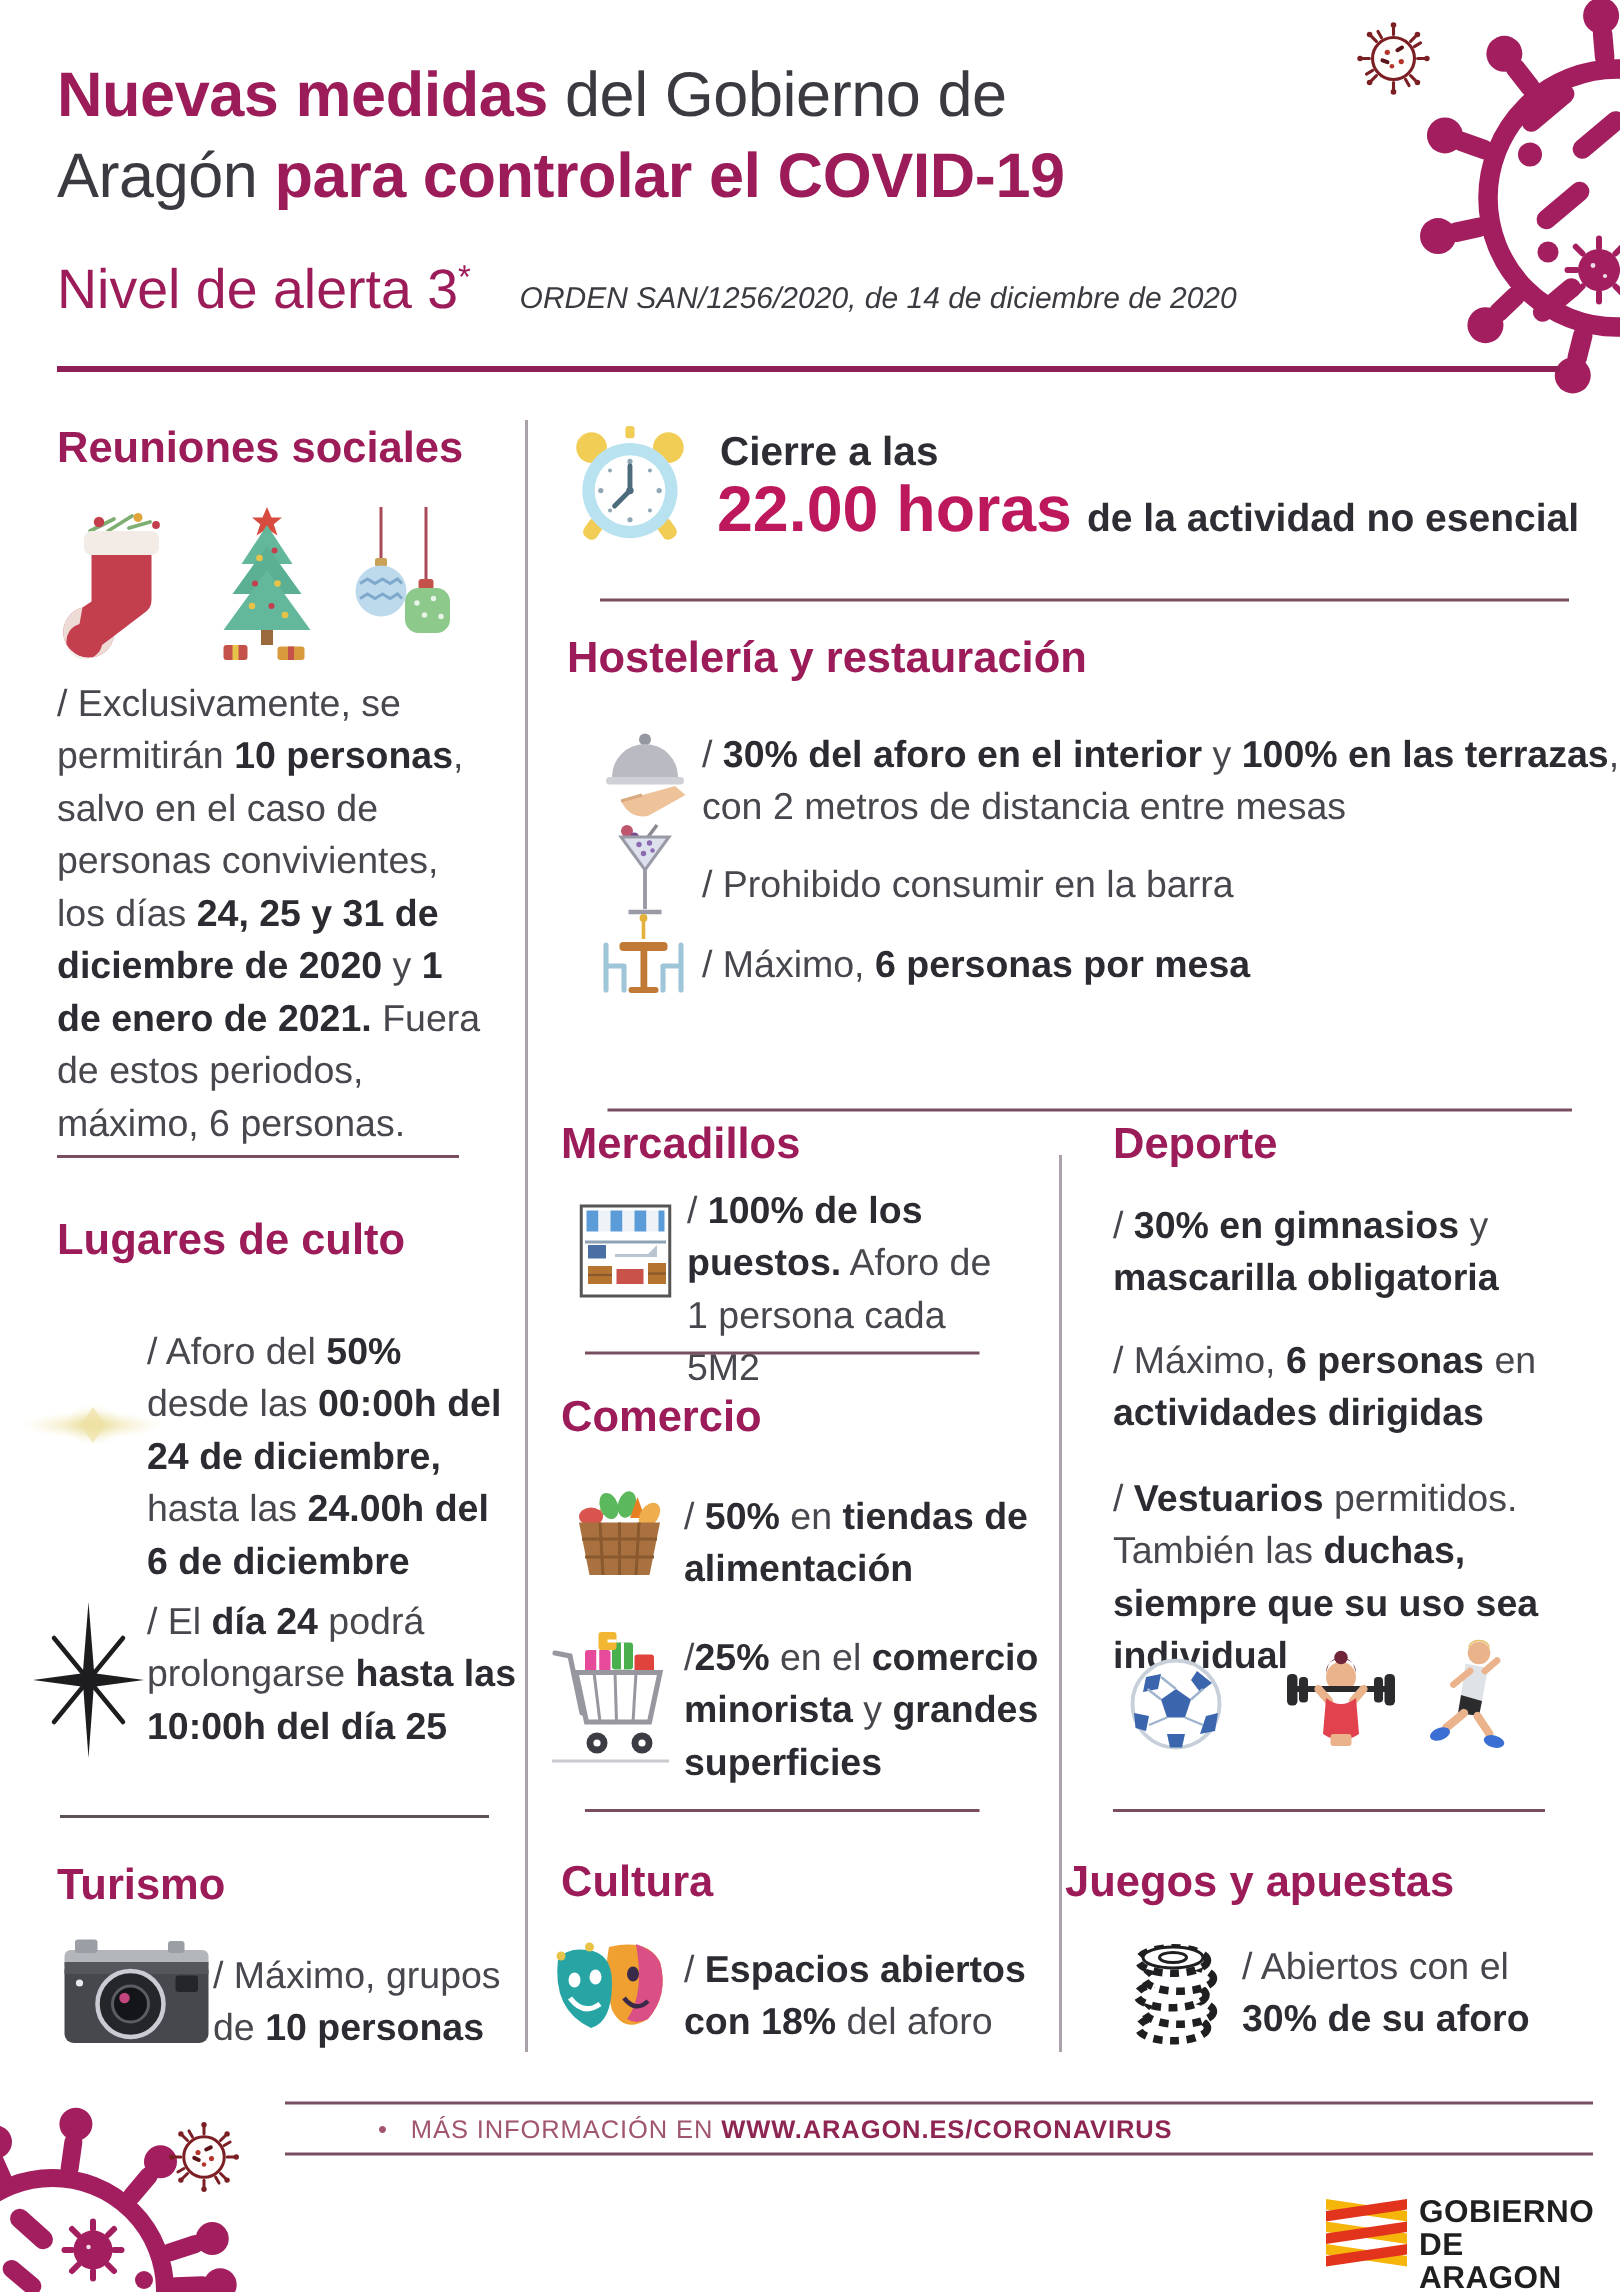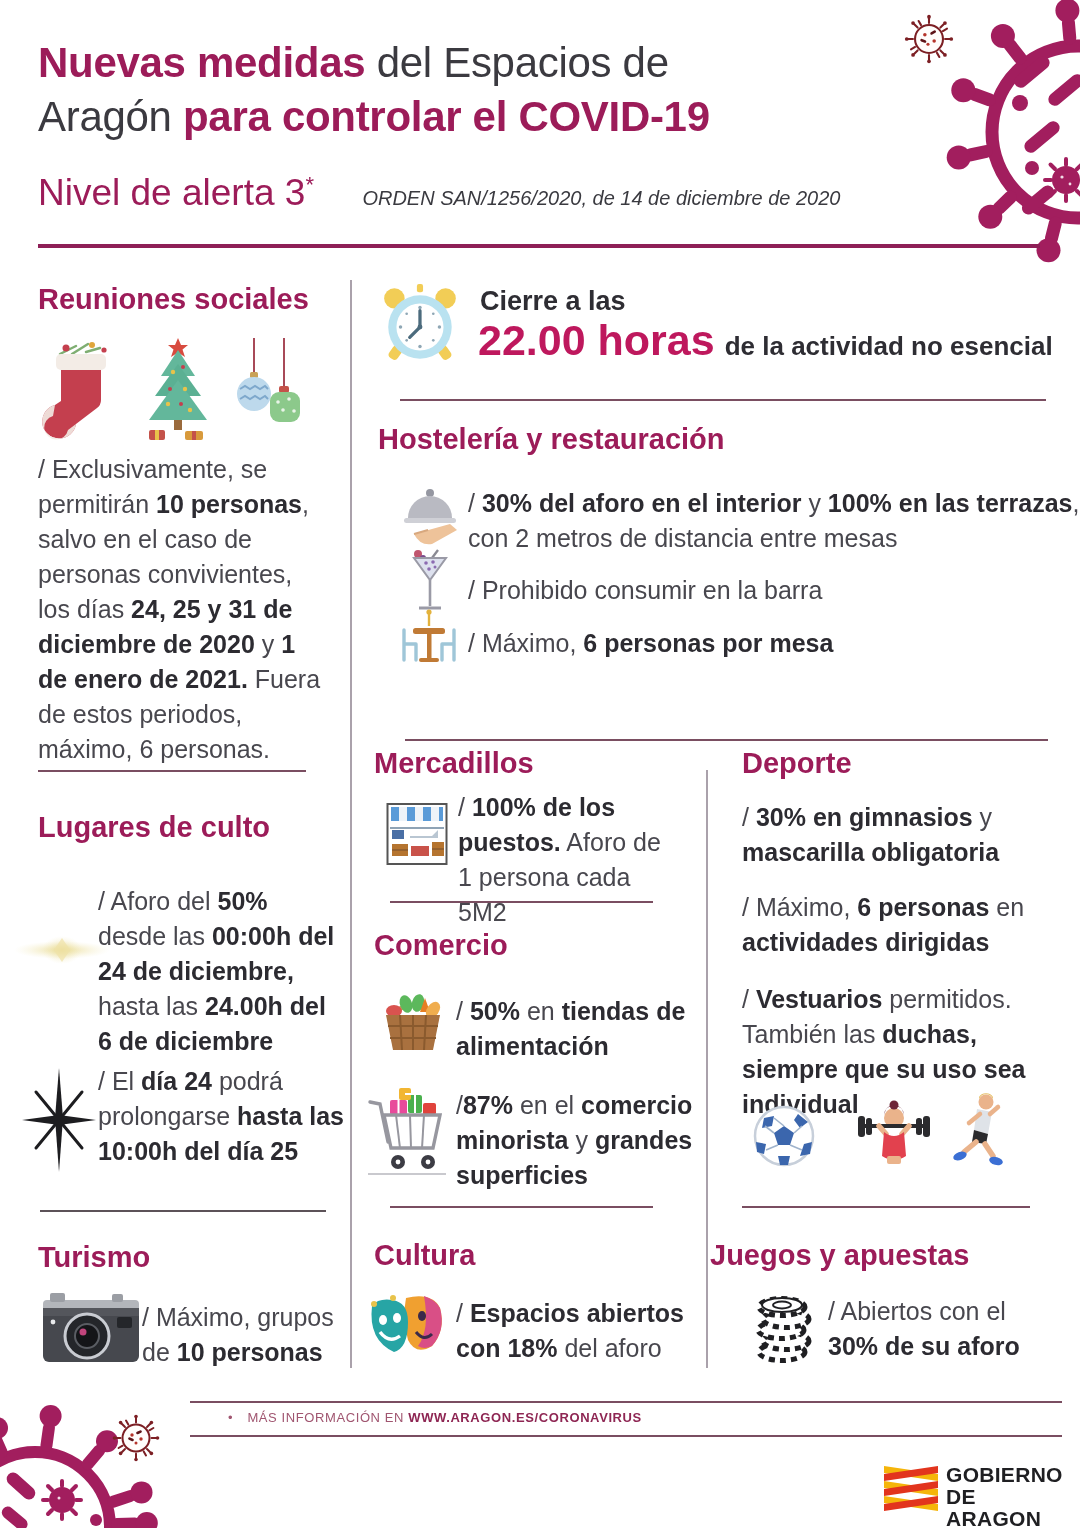--- a/index.html
+++ b/index.html
@@ -17,21 +17,21 @@
   .body-t{font-size:25px;line-height:35px;font-weight:400;color:#48474e;}
   .body-t .b{font-weight:700;color:#2c2b31;}
   .closure-pre{font-size:27px;font-weight:700;color:#2e2d33;}
   .closure-time{font-size:43px;font-weight:700;color:#be185d;}
   .closure-suf{font-size:26px;font-weight:700;color:#2e2d33;margin-left:10px;}
   
   .rule-header{height:4px;background:#8e1f57;}
   .hline{height:2px;background:#7a4e61;}
   .hline-dark{height:2px;background:#5c5258;}
   .vline{width:2px;background:#aaa1ab;}
-  .finfo{font-size:13px;letter-spacing:.6px;color:#a05570;font-weight:400;}
+  .finfo{font-size:17px;letter-spacing:.6px;color:#a05570;font-weight:400;margin-left:24px;}
   .finfo .b{font-weight:700;color:#8e2653;}
   .logo-text{font-size:21px;line-height:22px;font-weight:700;color:#1f1f22;letter-spacing:.3px;}
 </style>
 </head>
 <body>
 
 <div class="page">
 
   <svg class="abs" style="left:900px;top:10px" width="58" height="58" viewBox="0 0 56 56">
     <g stroke="#7c1f24" stroke-width="2" stroke-linecap="round">
@@ -105,27 +105,27 @@
             <line x1="-11" y1="11" x2="-15.5" y2="15.5"></line>
         </g>
         <circle cx="-4" cy="-3" r="1.6" fill="#fff" opacity=".85"></circle>
           <circle cx="4" cy="4" r="1.4" fill="#fff" opacity=".85"></circle>
       </g>
       <rect x="139" y="193.5" width="38" height="13" rx="6.5" transform="rotate(-40 158 200)"></rect>
     </g>
   </svg>
 
   <div class="abs title" style="left:38px;top:36px;width:880px">
-    <div><span class="b accent">Nuevas medidas</span><span> del Espacios de</span></div>
+    <div><span class="b accent">Nuevas medidas</span><span> del Gobierno de</span></div>
     <div><span>Aragón </span><span class="b accent">para controlar el COVID-19</span></div>
   </div>
 
   <div class="abs" style="left:38px;top:172px;width:900px">
     <span class="alert"><span>Nivel de alerta 3</span><sup>*</sup></span>
-    <span class="order" style="margin-left:44px">ORDEN SAN/1256/2020, de 14 de diciembre de 2020</span>
+    <span class="order" style="margin-left:28px">ORDEN SAN/1256/2020, de 14 de diciembre de 2020</span>
   </div>
 
   <div class="abs rule-header" style="left:38px;top:244px;width:1002px"></div>
 
   <div class="abs vline" style="left:350px;top:280px;height:1088px"></div>
   <div class="abs vline" style="left:706px;top:770px;height:598px"></div>
 
   <div class="abs sec-h" style="left:38px;top:284px">Reuniones sociales</div>
 
   <svg class="abs" style="left:42px;top:338px" width="76" height="104" viewBox="0 0 76 104">
@@ -376,21 +376,21 @@
         <line x1="44" y1="29" x2="45" y2="62"></line>
         <line x1="58" y1="29" x2="56" y2="62"></line>
     </g>
     <path d="M4,16 L14,18 L22,56" fill="none" stroke="#97979f" stroke-width="3.4" stroke-linecap="round"></path>
     <circle cx="32" cy="76" r="7" fill="#3c3c44"></circle>
       <circle cx="32" cy="76" r="2.4" fill="#fff"></circle>
     <circle cx="62" cy="76" r="7" fill="#3c3c44"></circle>
       <circle cx="62" cy="76" r="2.4" fill="#fff"></circle>
     <line x1="2" y1="88" x2="80" y2="88" stroke="#c9c9ce" stroke-width="2"></line>
   </svg>
-  <div class="abs body-t" style="left:456px;top:1088px;width:242px"><span>/</span><span class="b">87%</span><span> en el </span><span class="b">comercio minorista</span><span> y </span><span class="b">grandes superficies</span></div>
+  <div class="abs body-t" style="left:456px;top:1088px;width:242px"><span>/</span><span class="b">25%</span><span> en el </span><span class="b">comercio minorista</span><span> y </span><span class="b">grandes superficies</span></div>
 
   <div class="abs hline" style="left:390px;top:1206px;width:263px"></div>
 
   <div class="abs sec-h" style="left:374px;top:1240px">Cultura</div>
 
   <svg class="abs" style="left:366px;top:1290px" width="86" height="78" viewBox="0 0 86 78">
     <path d="M40,8 Q66,2 74,18 Q80,40 66,56 Q50,66 42,50 Q36,28 40,8 Z" fill="#f0a030"></path>
     <path d="M58,6 Q70,10 74,18 Q80,40 66,56 Q58,60 52,56 Q64,40 58,6 Z" fill="#d94f86"></path>
     <ellipse cx="56" cy="26" rx="4" ry="5" fill="#3a2a4a"></ellipse>
     <path d="M50,42 q8,10 16,2" stroke="#3a2a4a" stroke-width="3" fill="none"></path>

